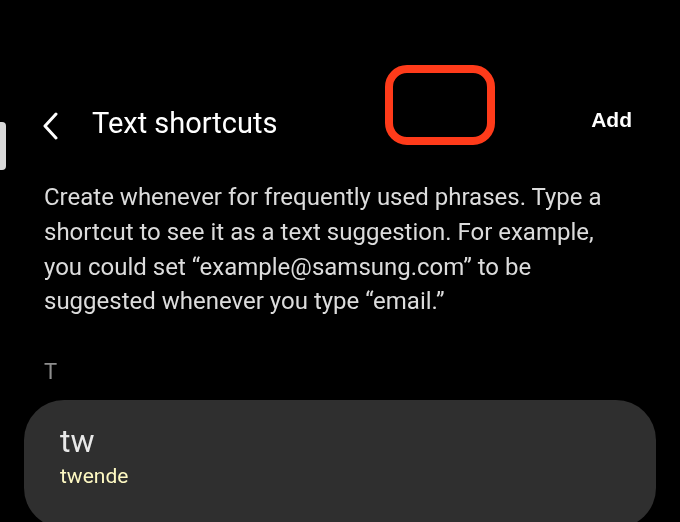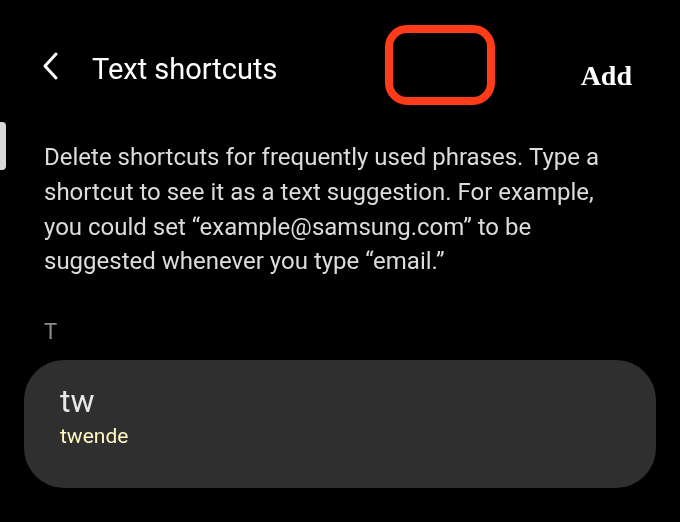--- a/index.html
+++ b/index.html
@@ -6,24 +6,25 @@
     body {
       width: 680px;
       height: 522px;
       background: #000000;
       font-family: -apple-system, BlinkMacSystemFont, 'Segoe UI', Roboto, sans-serif;
       color: #ffffff;
       overflow: hidden;
     }
     .header {
       display: flex;
-      align-items: flex-start;
-      padding: 52px 36px 0 36px;
+      align-items: flex-end;
+      padding: 30px 36px 0 36px;
       height: 100px;
       position: relative;
+      margin-top: 40px;
     }
     .back-chevron {
       width: 28px;
       height: 28px;
       display: flex;
       align-items: center;
       justify-content: center;
       flex-shrink: 0;
     }
     .back-chevron svg { display: block; }
@@ -33,27 +34,27 @@
       color: #ffffff;
       margin-left: 28px;
     }
     .actions {
       margin-left: auto;
       display: flex;
       align-items: center;
       gap: 20px;
     }
     .action-btn {
-      font-size: 28px;
+      font-size: 21px;
       font-weight: 600;
       color: #ffffff;
       background: none;
       border: none;
       cursor: pointer;
-      font-family: Liberation Serif, serif;
+      font-family: Liberation Sans, sans-serif;
       padding: 8px 12px;
     }
     .highlight-ring {
       position: absolute;
       border: 8px solid #ff3b1a;
       border-radius: 22px;
       width: 110px;
       height: 80px;
       left: 385px;
       top: 25px;
@@ -110,20 +111,20 @@
       <path d="M 14 2 L 3 14 L 14 26" stroke="#ffffff" stroke-width="3" fill="none" stroke-linecap="round" stroke-linejoin="round"></path>
     </svg>
   </div>
   <div class="title">Text shortcuts</div>
   <div class="actions">
     <button class="action-btn">Add</button>
   </div>
   <div class="highlight-ring"></div>
 </div>
 
-<div class="description">Delete shortcuts for frequently used phrases. Type a shortcut to see it as a text suggestion. For example, you could set “example@samsung.com” to be suggested whenever you type “email.”</div>
+<div class="description">Create whenever for frequently used phrases. Type a shortcut to see it as a text suggestion. For example, you could set “example@samsung.com” to be suggested whenever you type “email.”</div>
 
 <div class="section-letter">T</div>
 
 <div class="shortcut-item">
   <div class="shortcut-key">tw</div>
   <div class="shortcut-phrase">twende</div>
 </div>
 
 </body></html>

